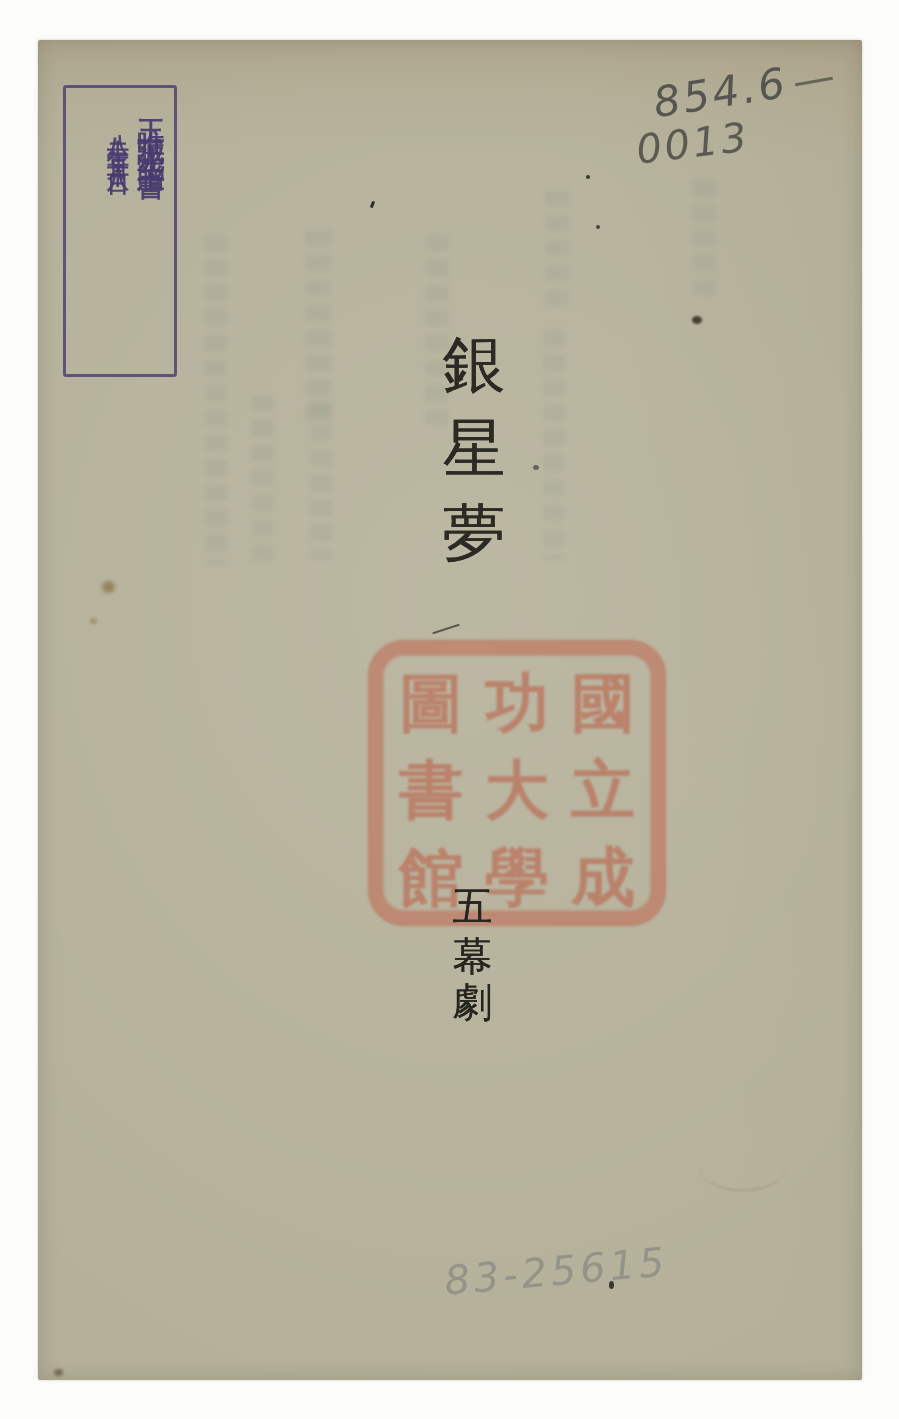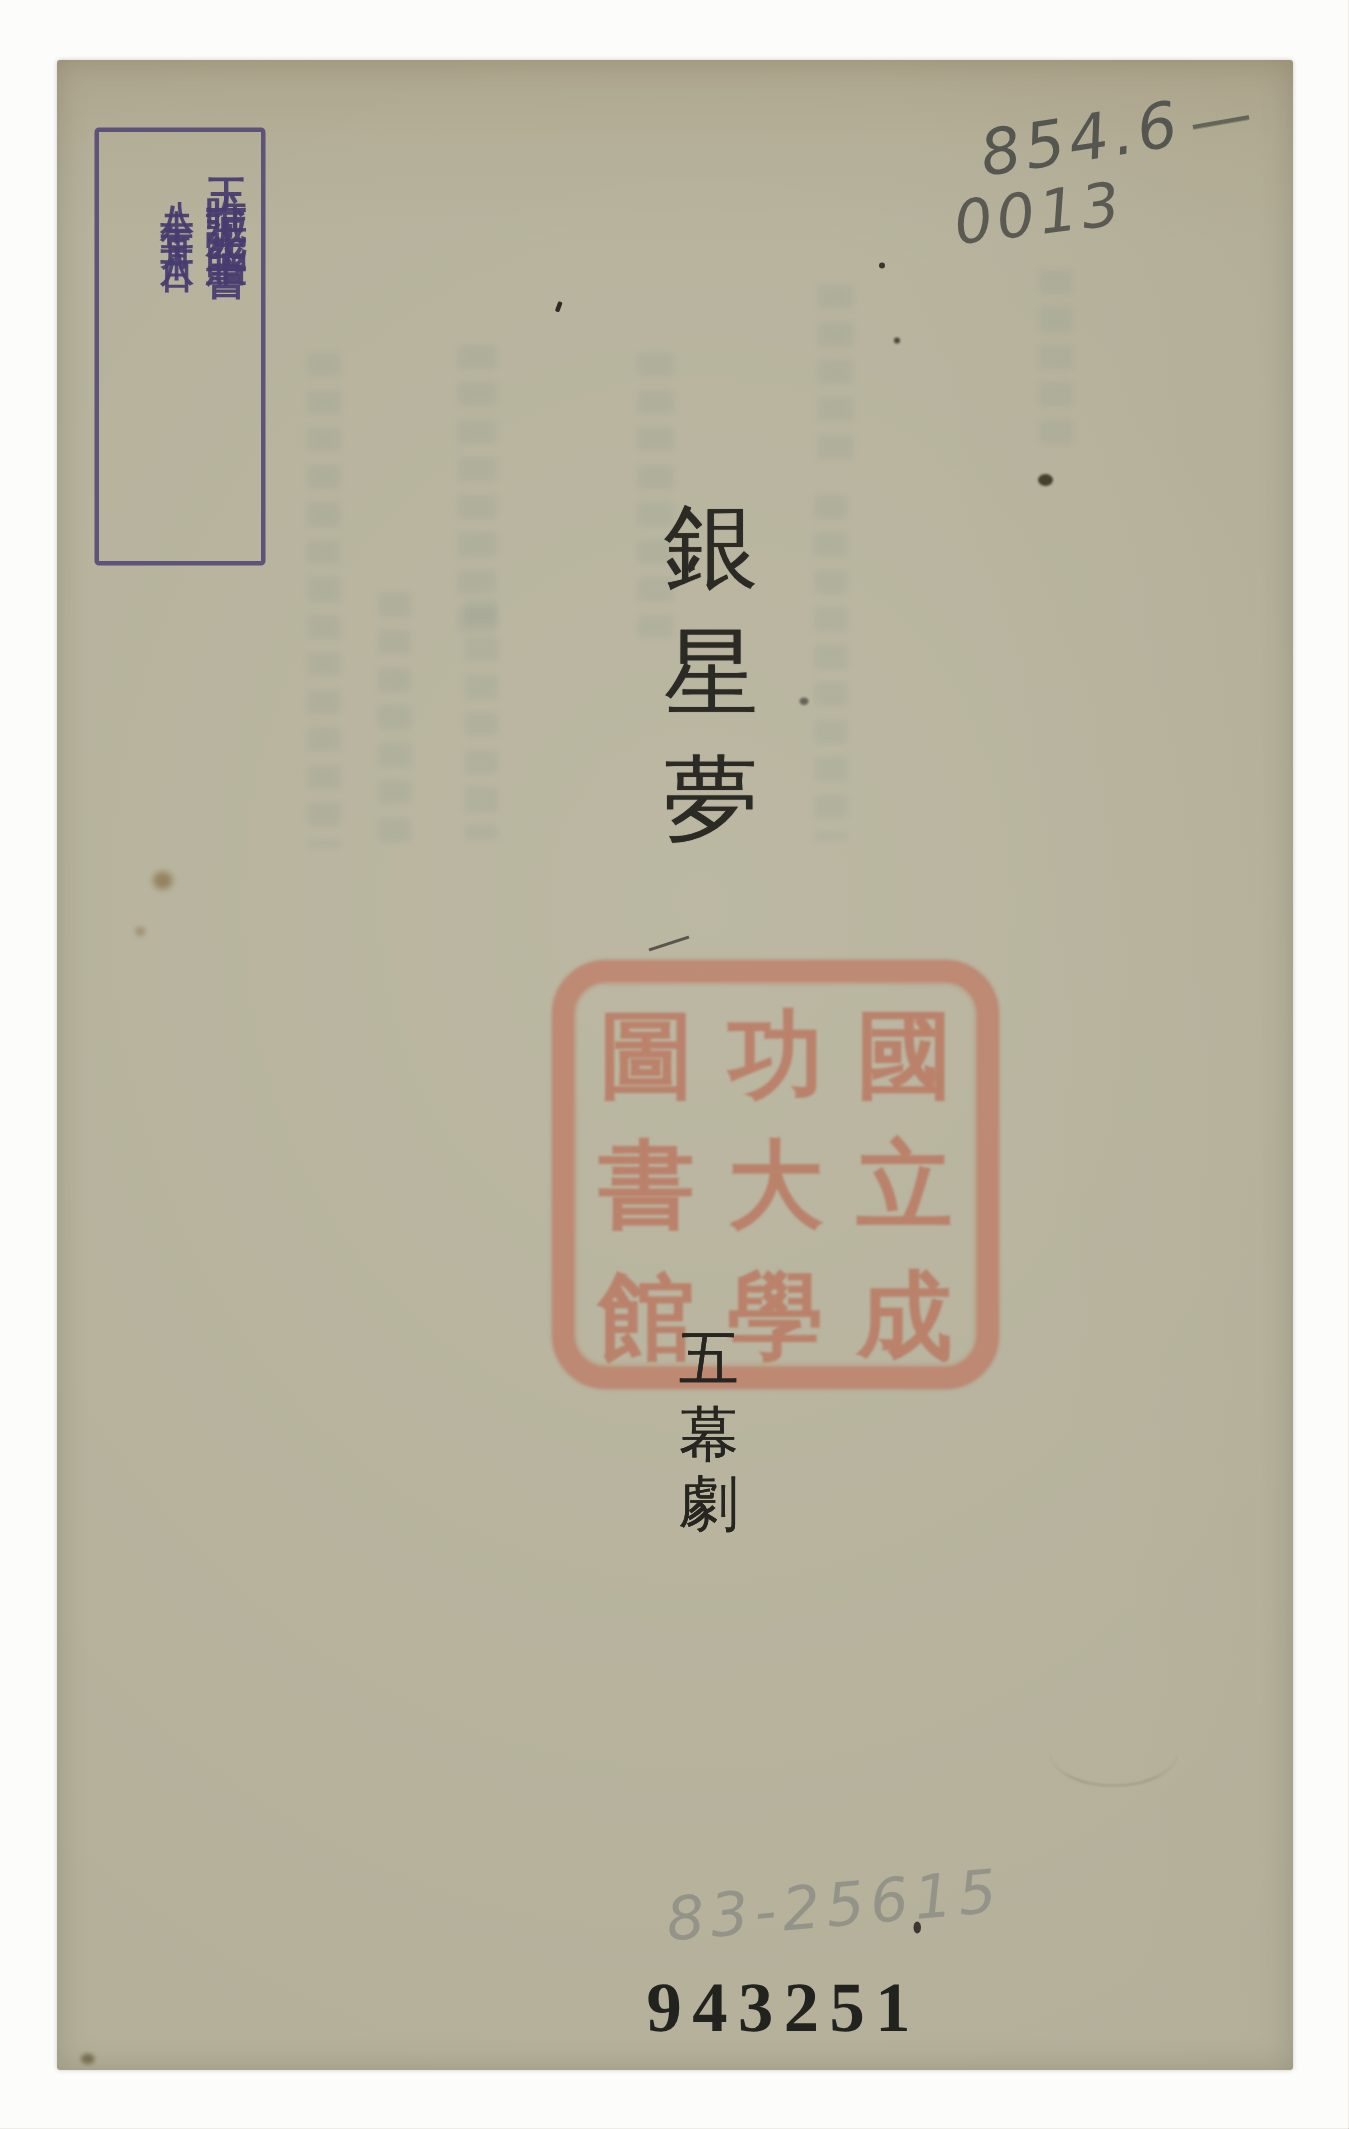--- a/index.html
+++ b/index.html
@@ -253,21 +253,20 @@
         <span class="seal-char">學</span>
         <span class="seal-char">成</span>
       </div>
     </div>
 
     <div class="stray-pencil"></div>
 
     <div class="book-subtitle">五幕劇</div>
 
     <div class="acc-pencil">83-25615</div>
-    <div class="acc-stamp">943251</div>
 
     <div class="blemish b1"></div>
     <div class="blemish b2"></div>
     <div class="blemish b3"></div>
     <div class="blemish b4"></div>
     <div class="blemish b5"></div>
     <div class="blemish b6"></div>
     <div class="blemish b7"></div>
     <div class="blemish b8"></div>
     <div class="blemish b9"></div>

